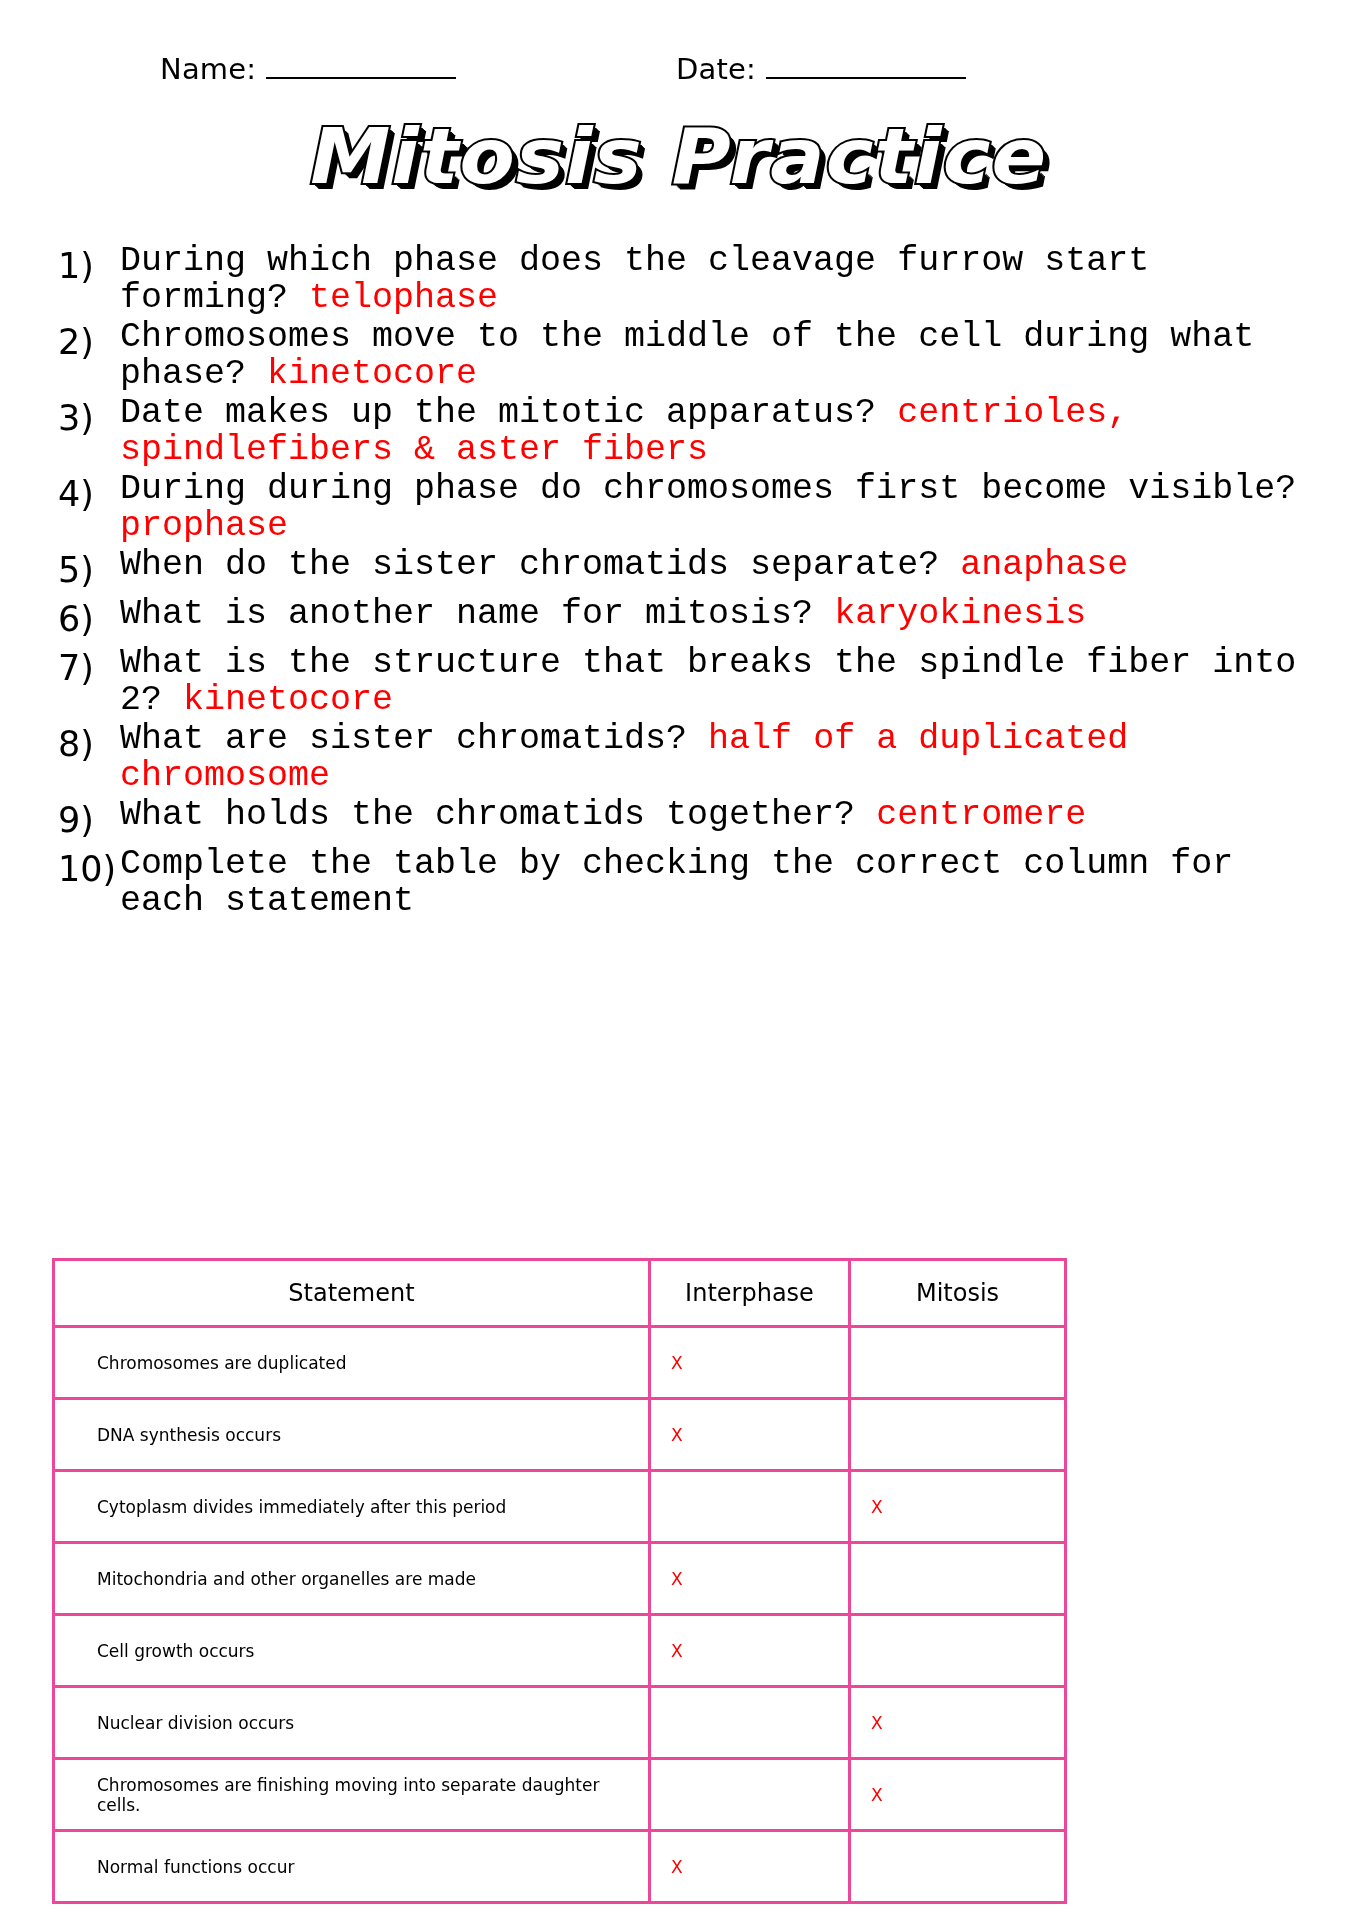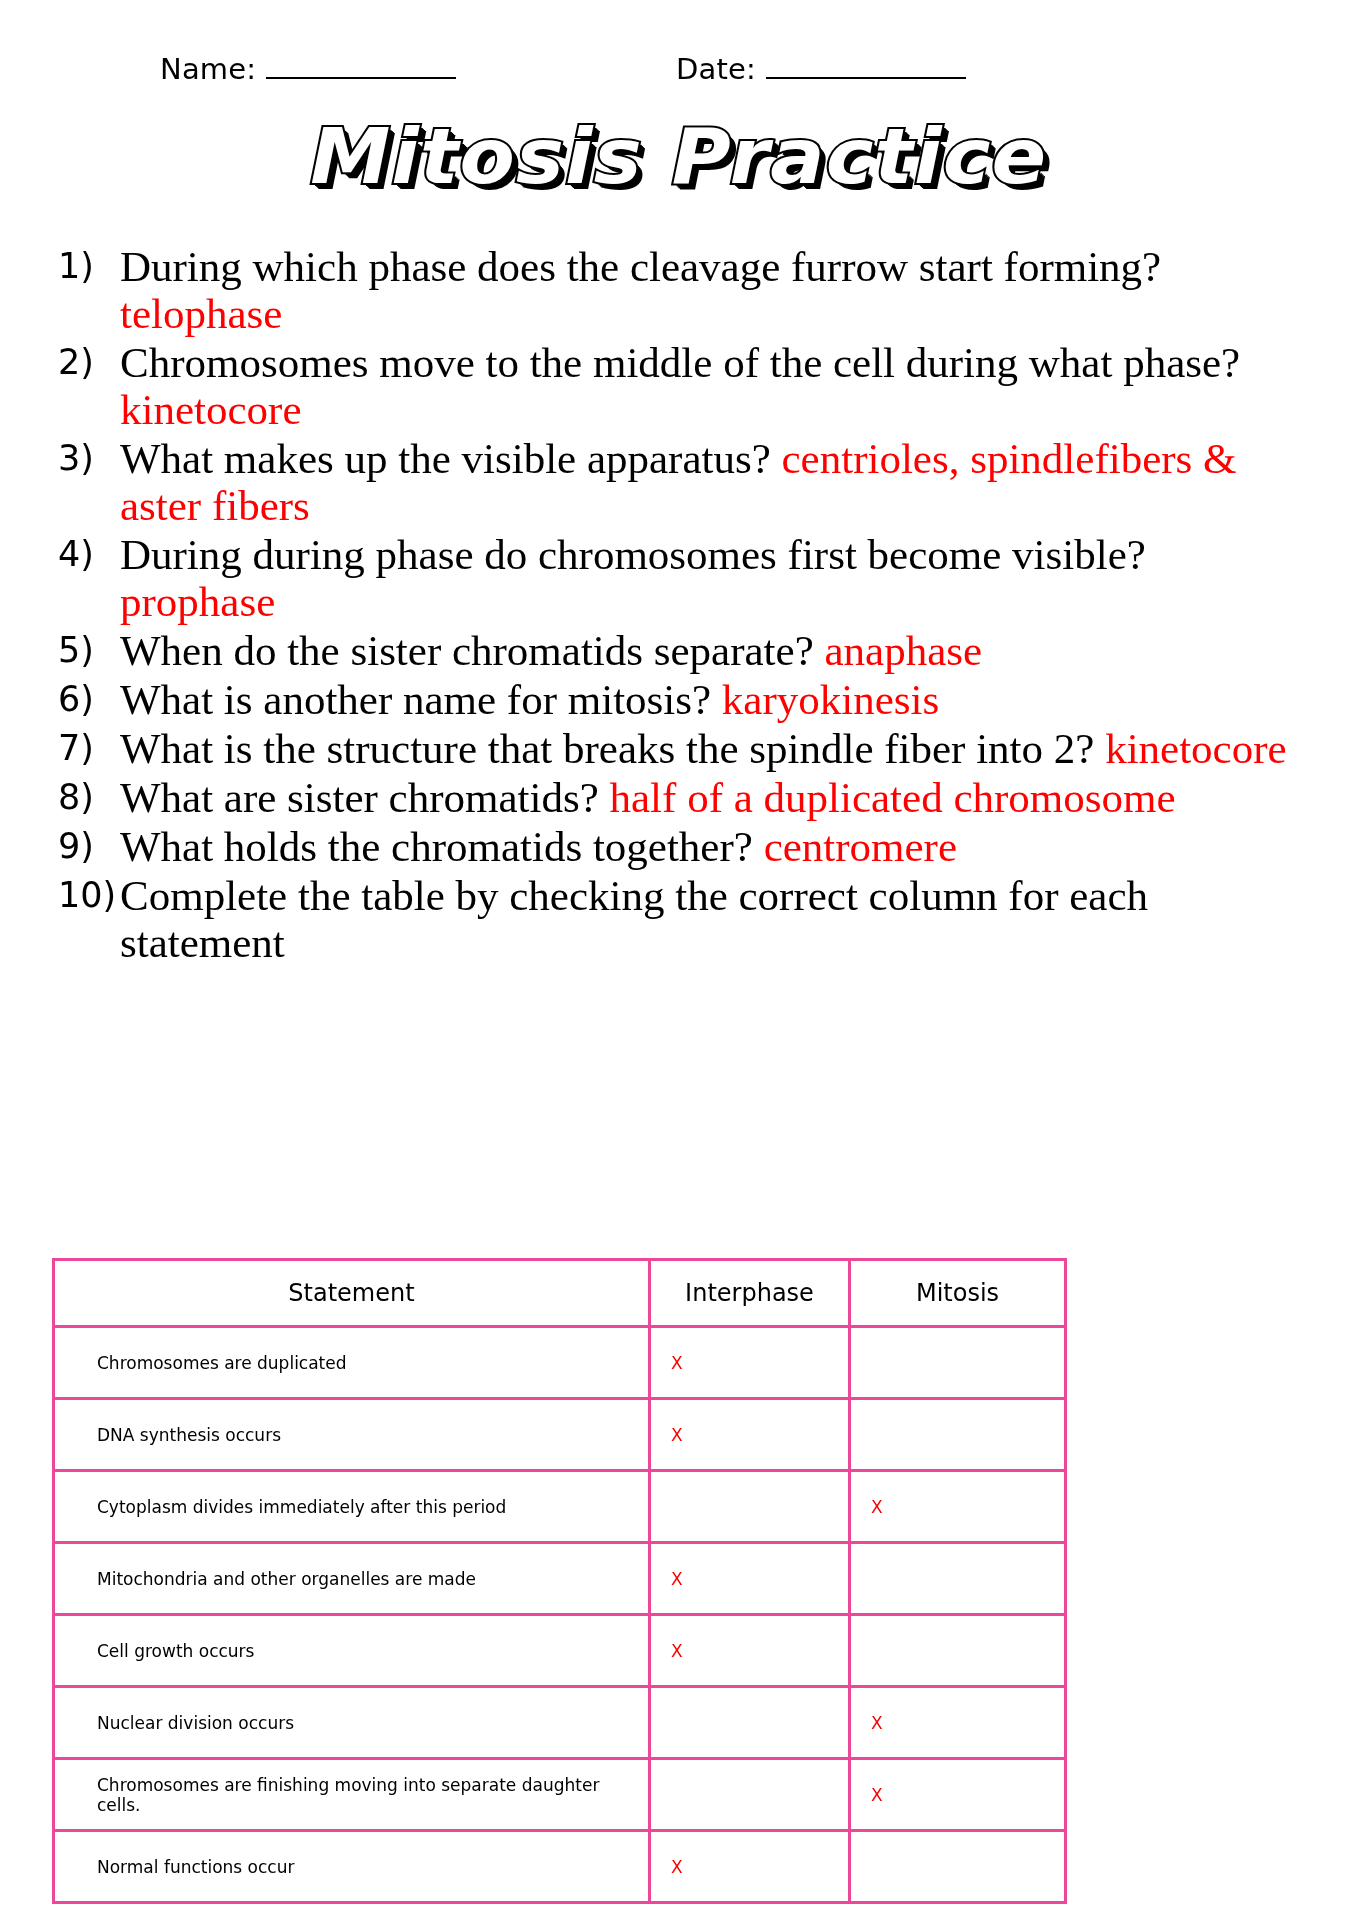--- a/index.html
+++ b/index.html
@@ -90,23 +90,23 @@
   .q-num {
     flex: 0 0 auto;
     width: 62px;
     font-size: 35px;
     line-height: 47px;
     font-family: "DejaVu Sans", sans-serif;
     white-space: nowrap;
   }
   .q-body {
     flex: 1 1 auto;
-    font-size: 43px;
-    line-height: 47px;
-    font-family: Liberation Serif, serif;
+    font-size: 35px;
+    line-height: 37px;
+    font-family: Liberation Mono, monospace;
   }
   .ans {
     color: #ff0000;
   }
 
   
   .tbl-wrap {
     position: absolute;
     top: 1258px;
     left: 52px;
@@ -170,21 +170,21 @@
     <div class="q">
       <span class="q-num">1)</span>
       <span class="q-body"><span>During which phase does the cleavage furrow start forming? </span><span class="ans">telophase</span></span>
     </div>
     <div class="q">
       <span class="q-num">2)</span>
       <span class="q-body"><span>Chromosomes move to the middle of the cell during what phase? </span><span class="ans">kinetocore</span></span>
     </div>
     <div class="q">
       <span class="q-num">3)</span>
-      <span class="q-body"><span>What makes up the visible apparatus? </span><span class="ans">centrioles, spindlefibers &amp; aster fibers</span></span>
+      <span class="q-body"><span>Date makes up the mitotic apparatus? </span><span class="ans">centrioles, spindlefibers &amp; aster fibers</span></span>
     </div>
     <div class="q">
       <span class="q-num">4)</span>
       <span class="q-body"><span>During during phase do chromosomes first become visible? </span><span class="ans">prophase</span></span>
     </div>
     <div class="q">
       <span class="q-num">5)</span>
       <span class="q-body"><span>When do the sister chromatids separate? </span><span class="ans">anaphase</span></span>
     </div>
     <div class="q">

